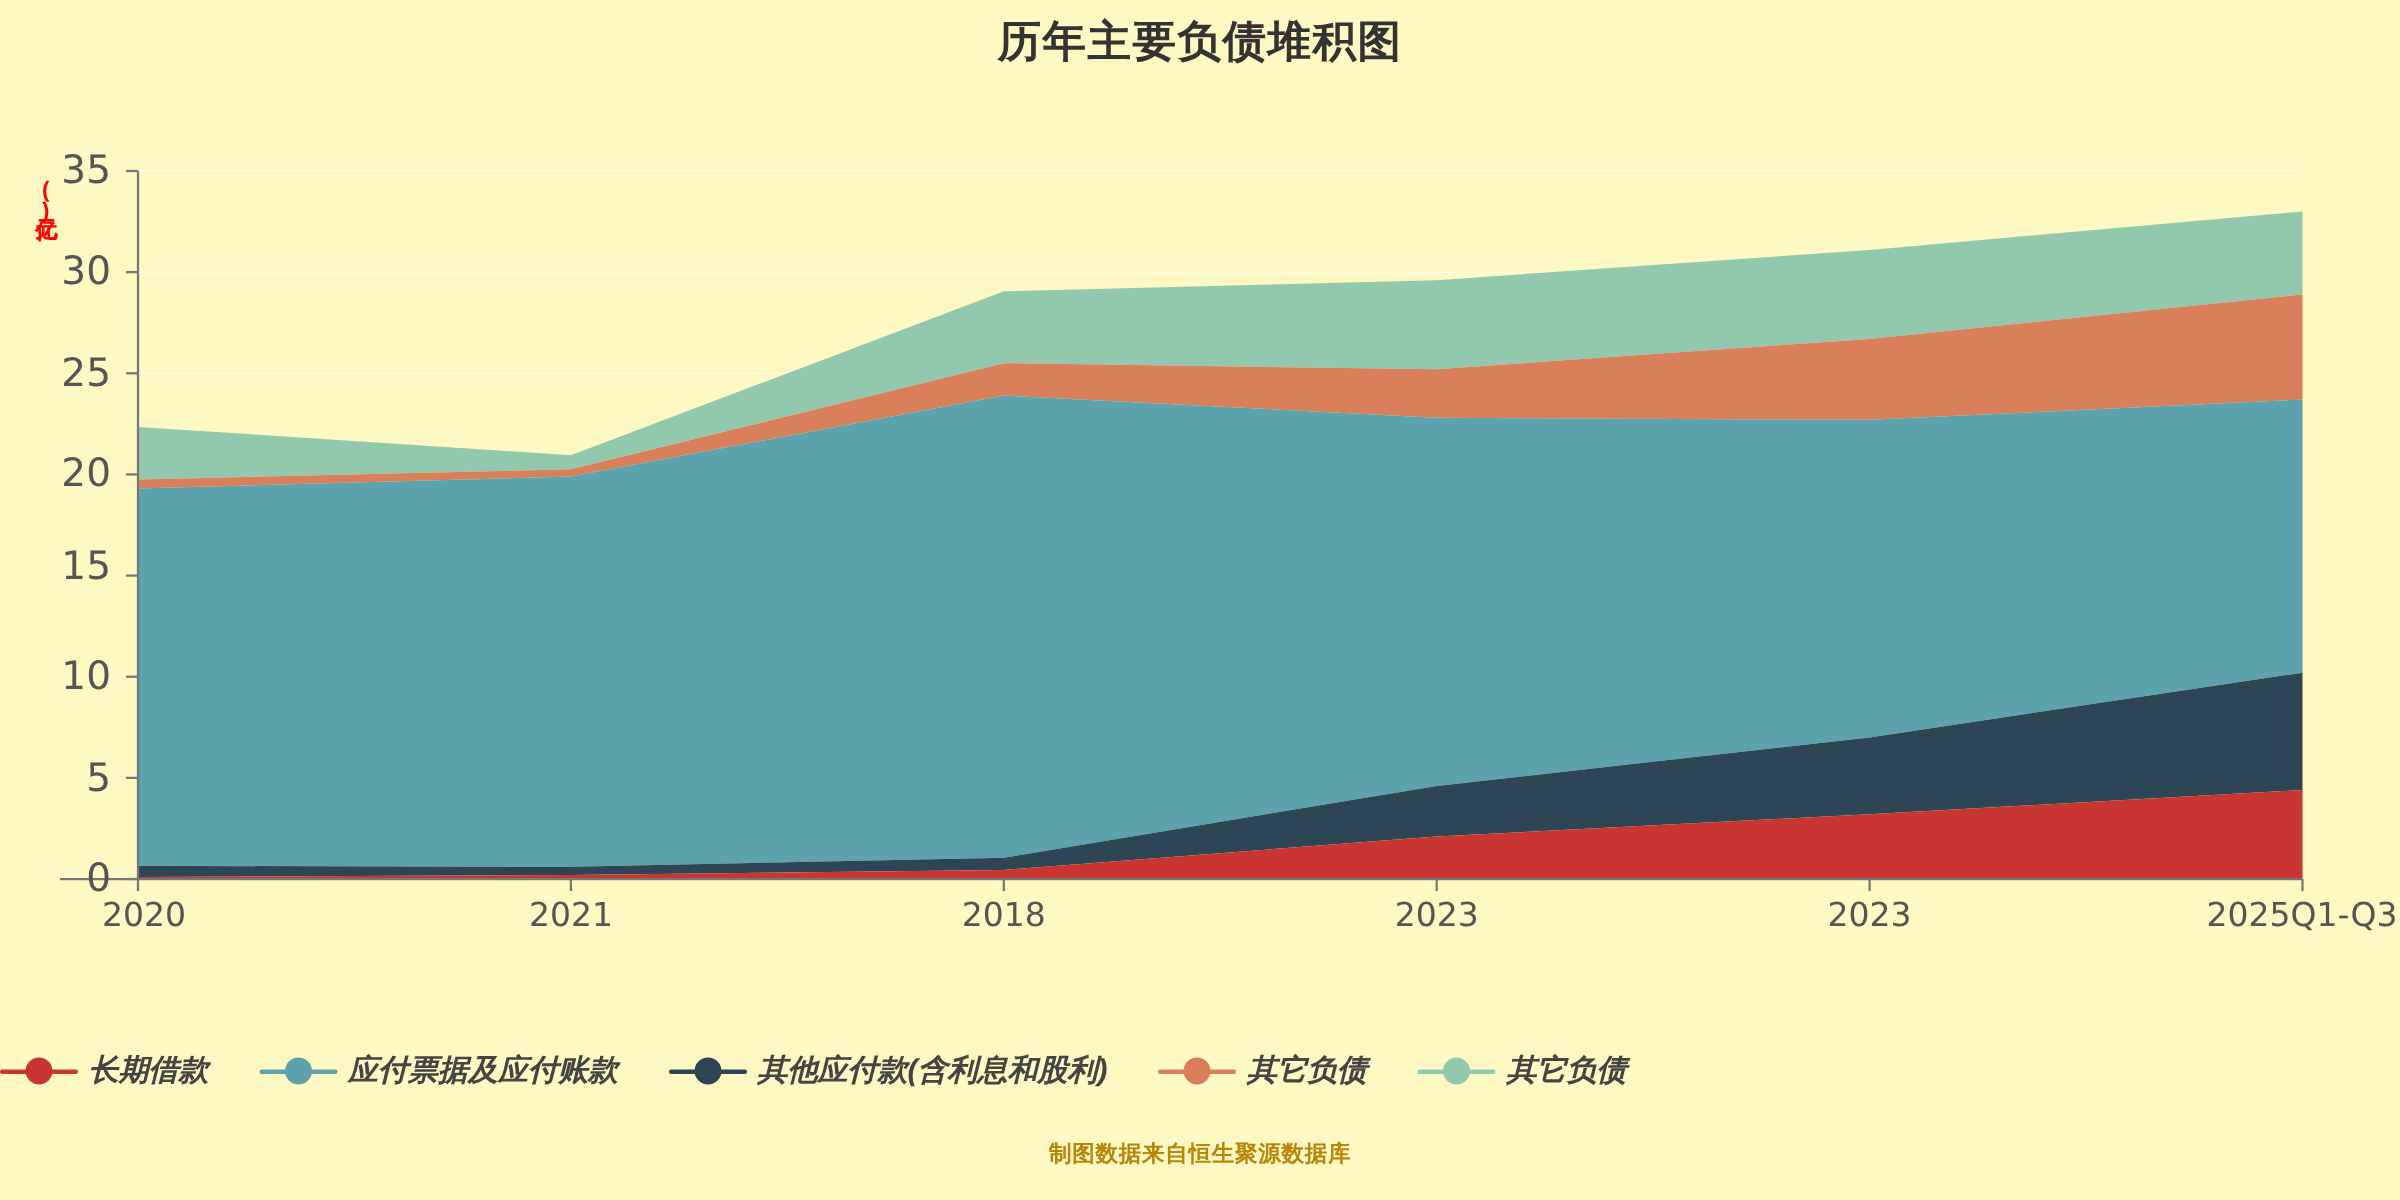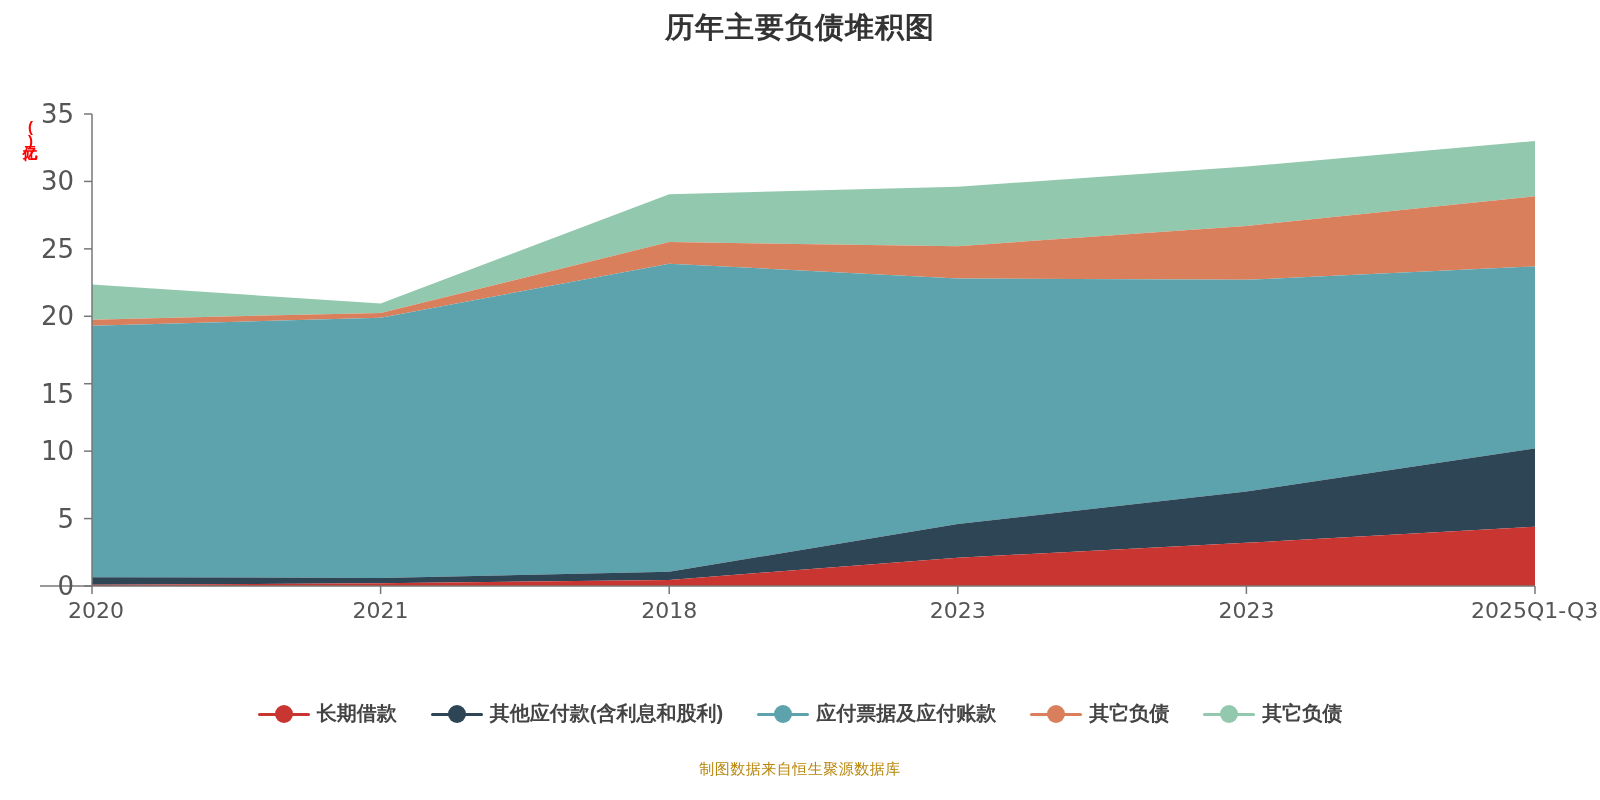--- a/index.html
+++ b/index.html
@@ -1,17 +1,17 @@
 <!DOCTYPE html>
 <html><head>
 <meta charset="utf-8">
 <style>
   html,body{margin:0;padding:0;background:#000;}
   body{width:1600px;height:800px;overflow:hidden;font-family:"Liberation Sans","DejaVu Sans",sans-serif;}
-  #root{position:relative;width:1600px;height:800px;background:#ffffff;}
+  #root{position:relative;width:1600px;height:800px;background:#fef9c3;}
 
   .chart-title{
     position:absolute;left:0;top:8px;width:1600px;text-align:center;
     font-size:29px;font-weight:bold;color:#333333;letter-spacing:1px;
   }
 
   .ylabel{
     position:absolute;left:16px;top:118px;width:22px;
     font-size:15px;font-weight:bold;color:#ff0000;line-height:1.0;
     writing-mode:vertical-rl;text-orientation:upright;letter-spacing:-1px;
@@ -24,35 +24,35 @@
     position:absolute;text-align:right;width:60px;
     font-size:26px;color:#555555;font-family:"DejaVu Sans",sans-serif;
   }
   .xtick{
     position:absolute;top:598px;font-size:22px;color:#555555;
     font-family:"DejaVu Sans",sans-serif;white-space:nowrap;
   }
 
   .legend{
     position:absolute;left:0;top:700px;width:1600px;
-    display:flex;justify-content:center;align-items:center;gap:34px;
+    display:flex;align-items:center;gap:34px;font-style:italic;
   }
   .legend-item{display:flex;align-items:center;gap:7px;}
   .legend-marker{position:relative;width:52px;height:20px;display:inline-block;}
   .legend-marker .lm-line{
     position:absolute;left:0;top:9px;width:52px;height:3px;border-radius:2px;
   }
   .legend-marker .lm-dot{
     position:absolute;left:17px;top:1px;width:18px;height:18px;border-radius:50%;
   }
   .legend-label{font-size:20px;color:#444444;white-space:nowrap;font-weight:bold;}
 
   .footer{
     position:absolute;left:0;top:760px;width:1600px;text-align:center;
-    font-size:15px;font-weight:normal;color:#b8860b;letter-spacing:0.5px;
+    font-size:15px;font-weight:bold;color:#b8860b;letter-spacing:0.5px;
   }
 </style>
 </head>
 <body>
 
 <div id="root">
 
   <div class="chart-title">历年主要负债堆积图</div>
 
   <div class="ylabel">(亿元)</div>
@@ -93,21 +93,21 @@
           <line x1="669.2" x2="669.2" y1="586" y2="594" stroke="#777" stroke-width="1.5"></line>
           <line x1="957.8" x2="957.8" y1="586" y2="594" stroke="#777" stroke-width="1.5"></line>
           <line x1="1246.4" x2="1246.4" y1="586" y2="594" stroke="#777" stroke-width="1.5"></line>
           <line x1="1535" x2="1535" y1="586" y2="594" stroke="#777" stroke-width="1.5"></line>
         </g>
     </svg>
     <div id="yticks">
         <div class="ytick" style="left: 14px; top: 571px;">0</div>
         <div class="ytick" style="left: 14px; top: 503.571px;">5</div>
         <div class="ytick" style="left: 14px; top: 436.143px;">10</div>
-        <div class="ytick" style="left: 14px; top: 379px;">15</div>
+        <div class="ytick" style="left: 14px; top: 363px;">15</div>
         <div class="ytick" style="left: 14px; top: 301.286px;">20</div>
         <div class="ytick" style="left: 14px; top: 233.857px;">25</div>
         <div class="ytick" style="left: 14px; top: 166.429px;">30</div>
         <div class="ytick" style="left: 14px; top: 99px;">35</div>
       </div>
     <div id="xticks">
         <div class="xtick" style="left: 68px;">2020</div>
         <div class="xtick" style="left: 352.6px;">2021</div>
         <div class="xtick" style="left: 641.2px;">2018</div>
         <div class="xtick" style="left: 929.8px;">2023</div>
@@ -119,31 +119,31 @@
   <div class="legend" id="legend">
       <div class="legend-item">
         <span class="legend-marker">
           <span class="lm-line" style="background: rgb(201, 53, 48);"></span>
           <span class="lm-dot" style="background: rgb(201, 53, 48);"></span>
         </span>
         <span class="legend-label">长期借款</span>
       </div>
       <div class="legend-item">
         <span class="legend-marker">
+          <span class="lm-line" style="background: rgb(92, 163, 173);"></span>
+          <span class="lm-dot" style="background: rgb(92, 163, 173);"></span>
+        </span>
+        <span class="legend-label">应付票据及应付账款</span>
+      </div>
+      <div class="legend-item">
+        <span class="legend-marker">
           <span class="lm-line" style="background: rgb(46, 69, 86);"></span>
           <span class="lm-dot" style="background: rgb(46, 69, 86);"></span>
         </span>
         <span class="legend-label">其他应付款(含利息和股利)</span>
-      </div>
-      <div class="legend-item">
-        <span class="legend-marker">
-          <span class="lm-line" style="background: rgb(92, 163, 173);"></span>
-          <span class="lm-dot" style="background: rgb(92, 163, 173);"></span>
-        </span>
-        <span class="legend-label">应付票据及应付账款</span>
       </div>
       <div class="legend-item">
         <span class="legend-marker">
           <span class="lm-line" style="background: rgb(217, 127, 92);"></span>
           <span class="lm-dot" style="background: rgb(217, 127, 92);"></span>
         </span>
         <span class="legend-label">其它负债</span>
       </div>
       <div class="legend-item">
         <span class="legend-marker">

